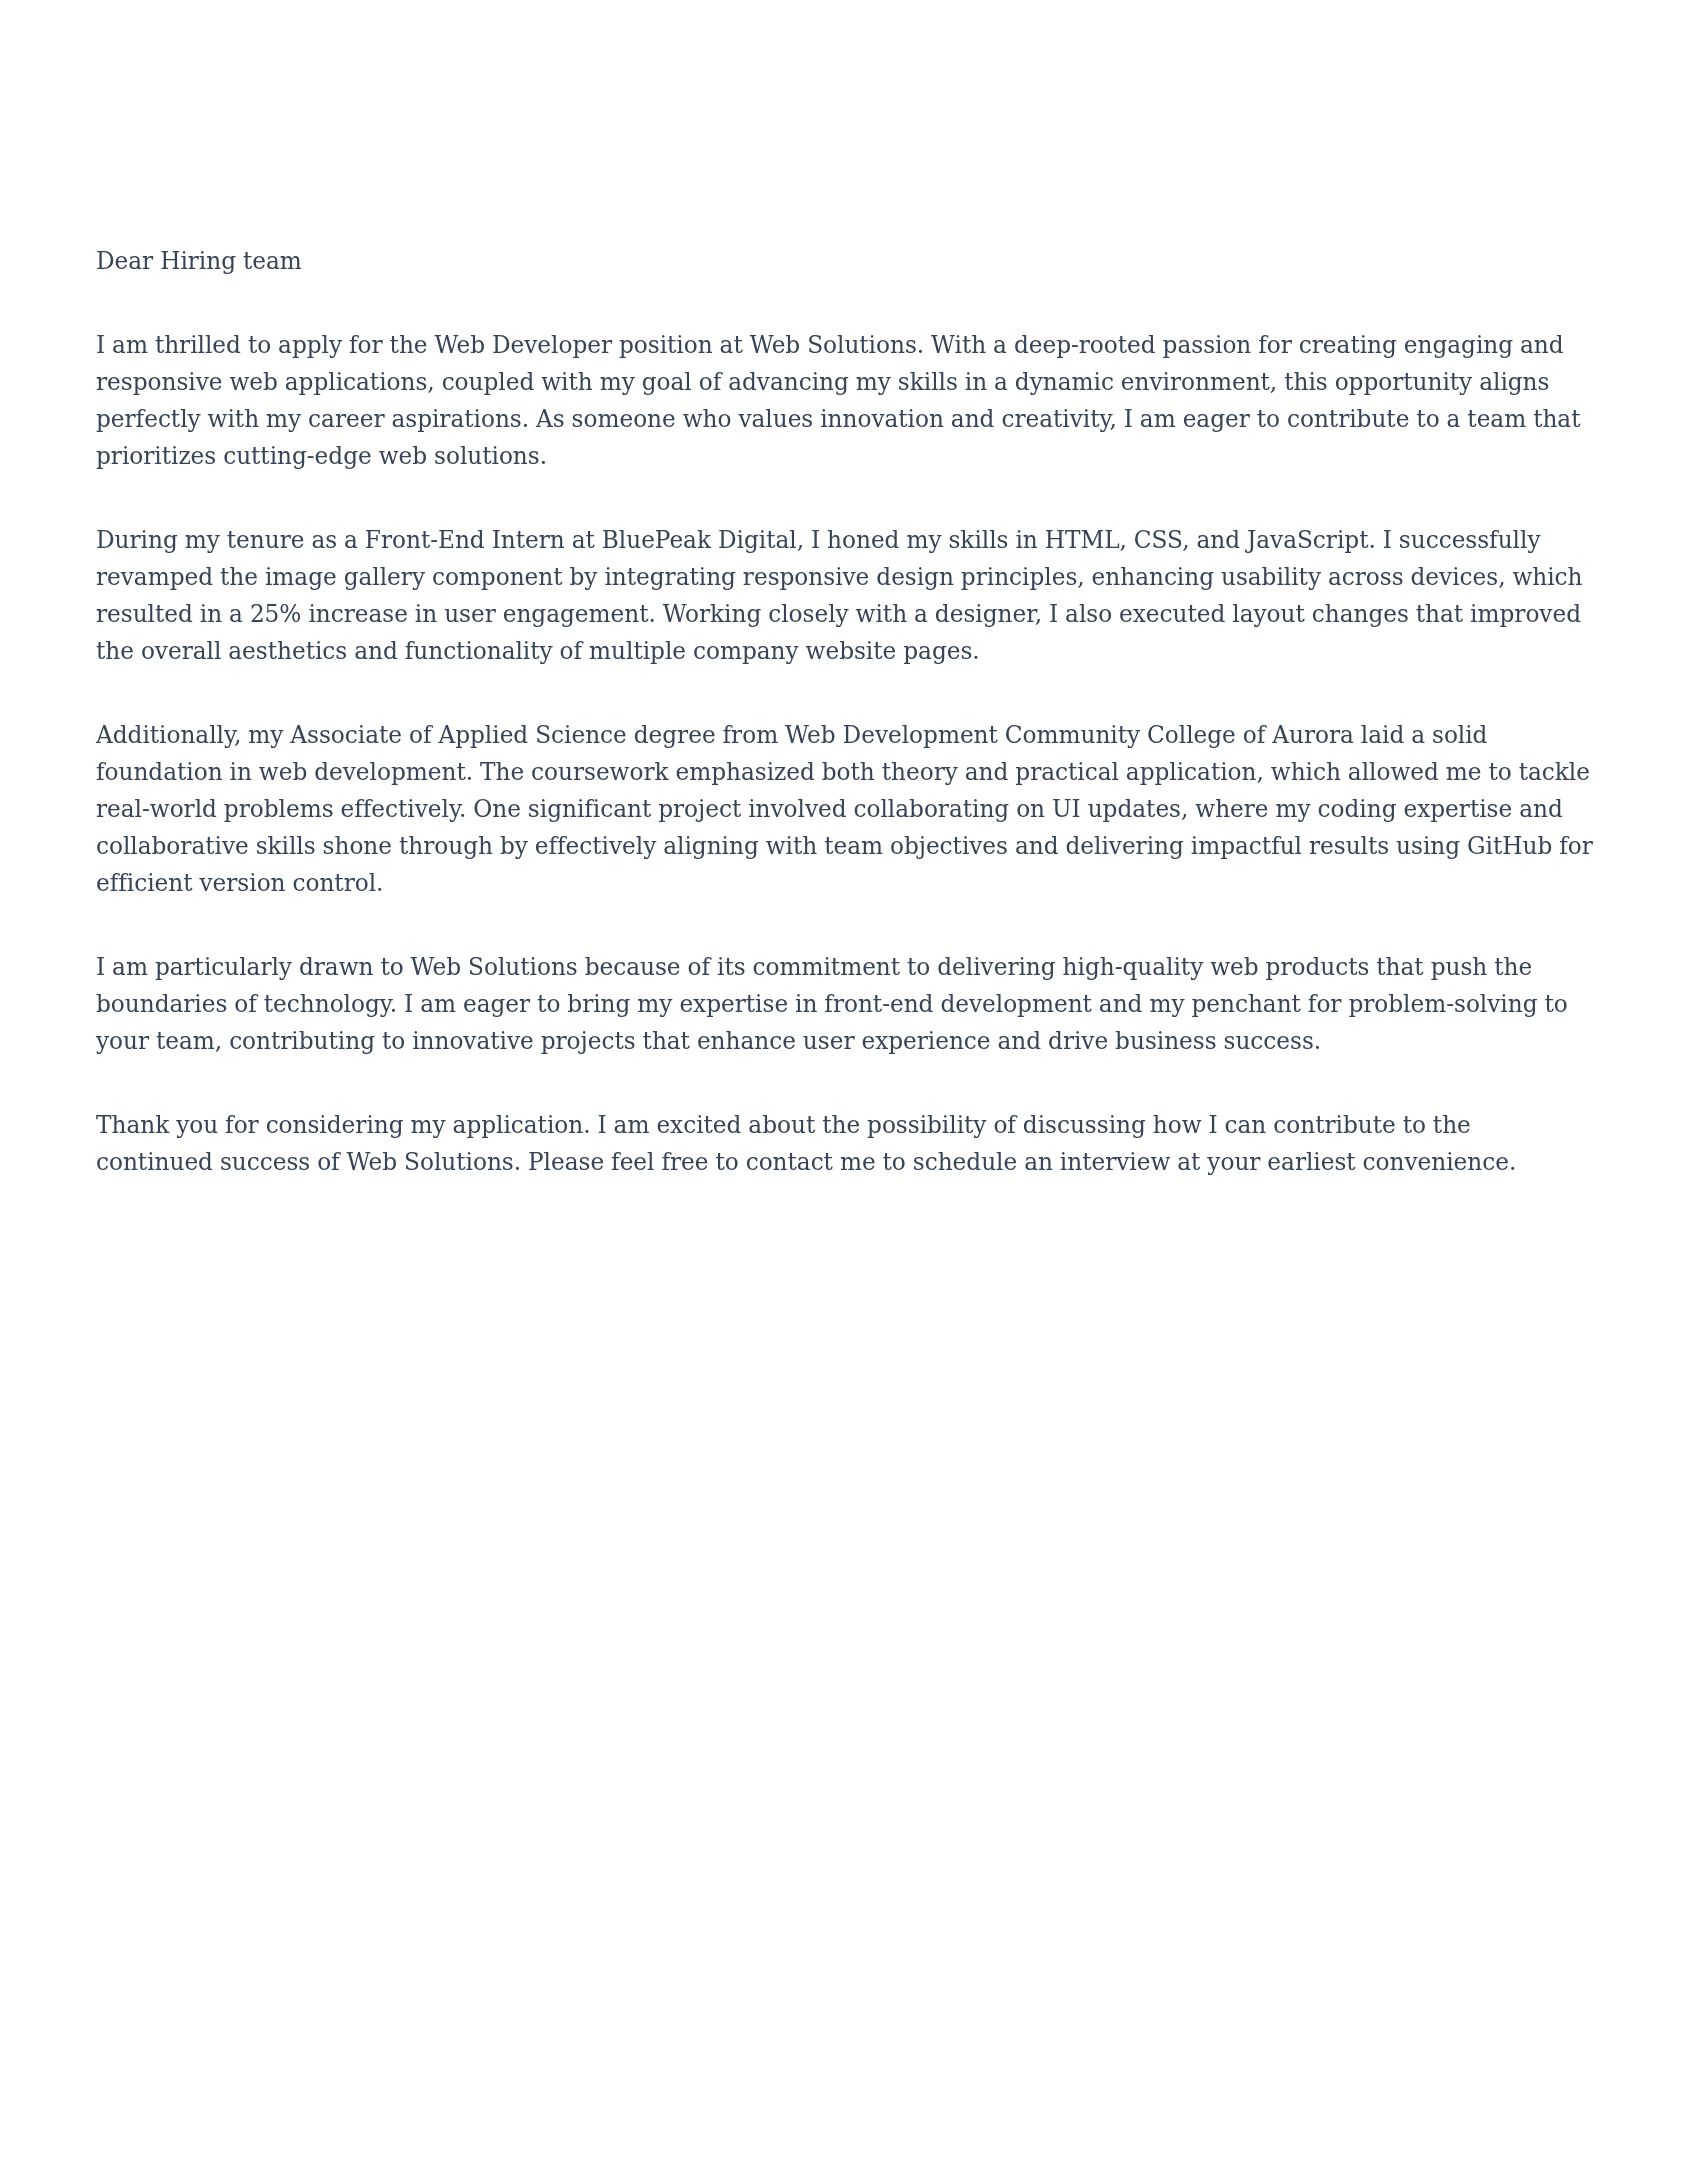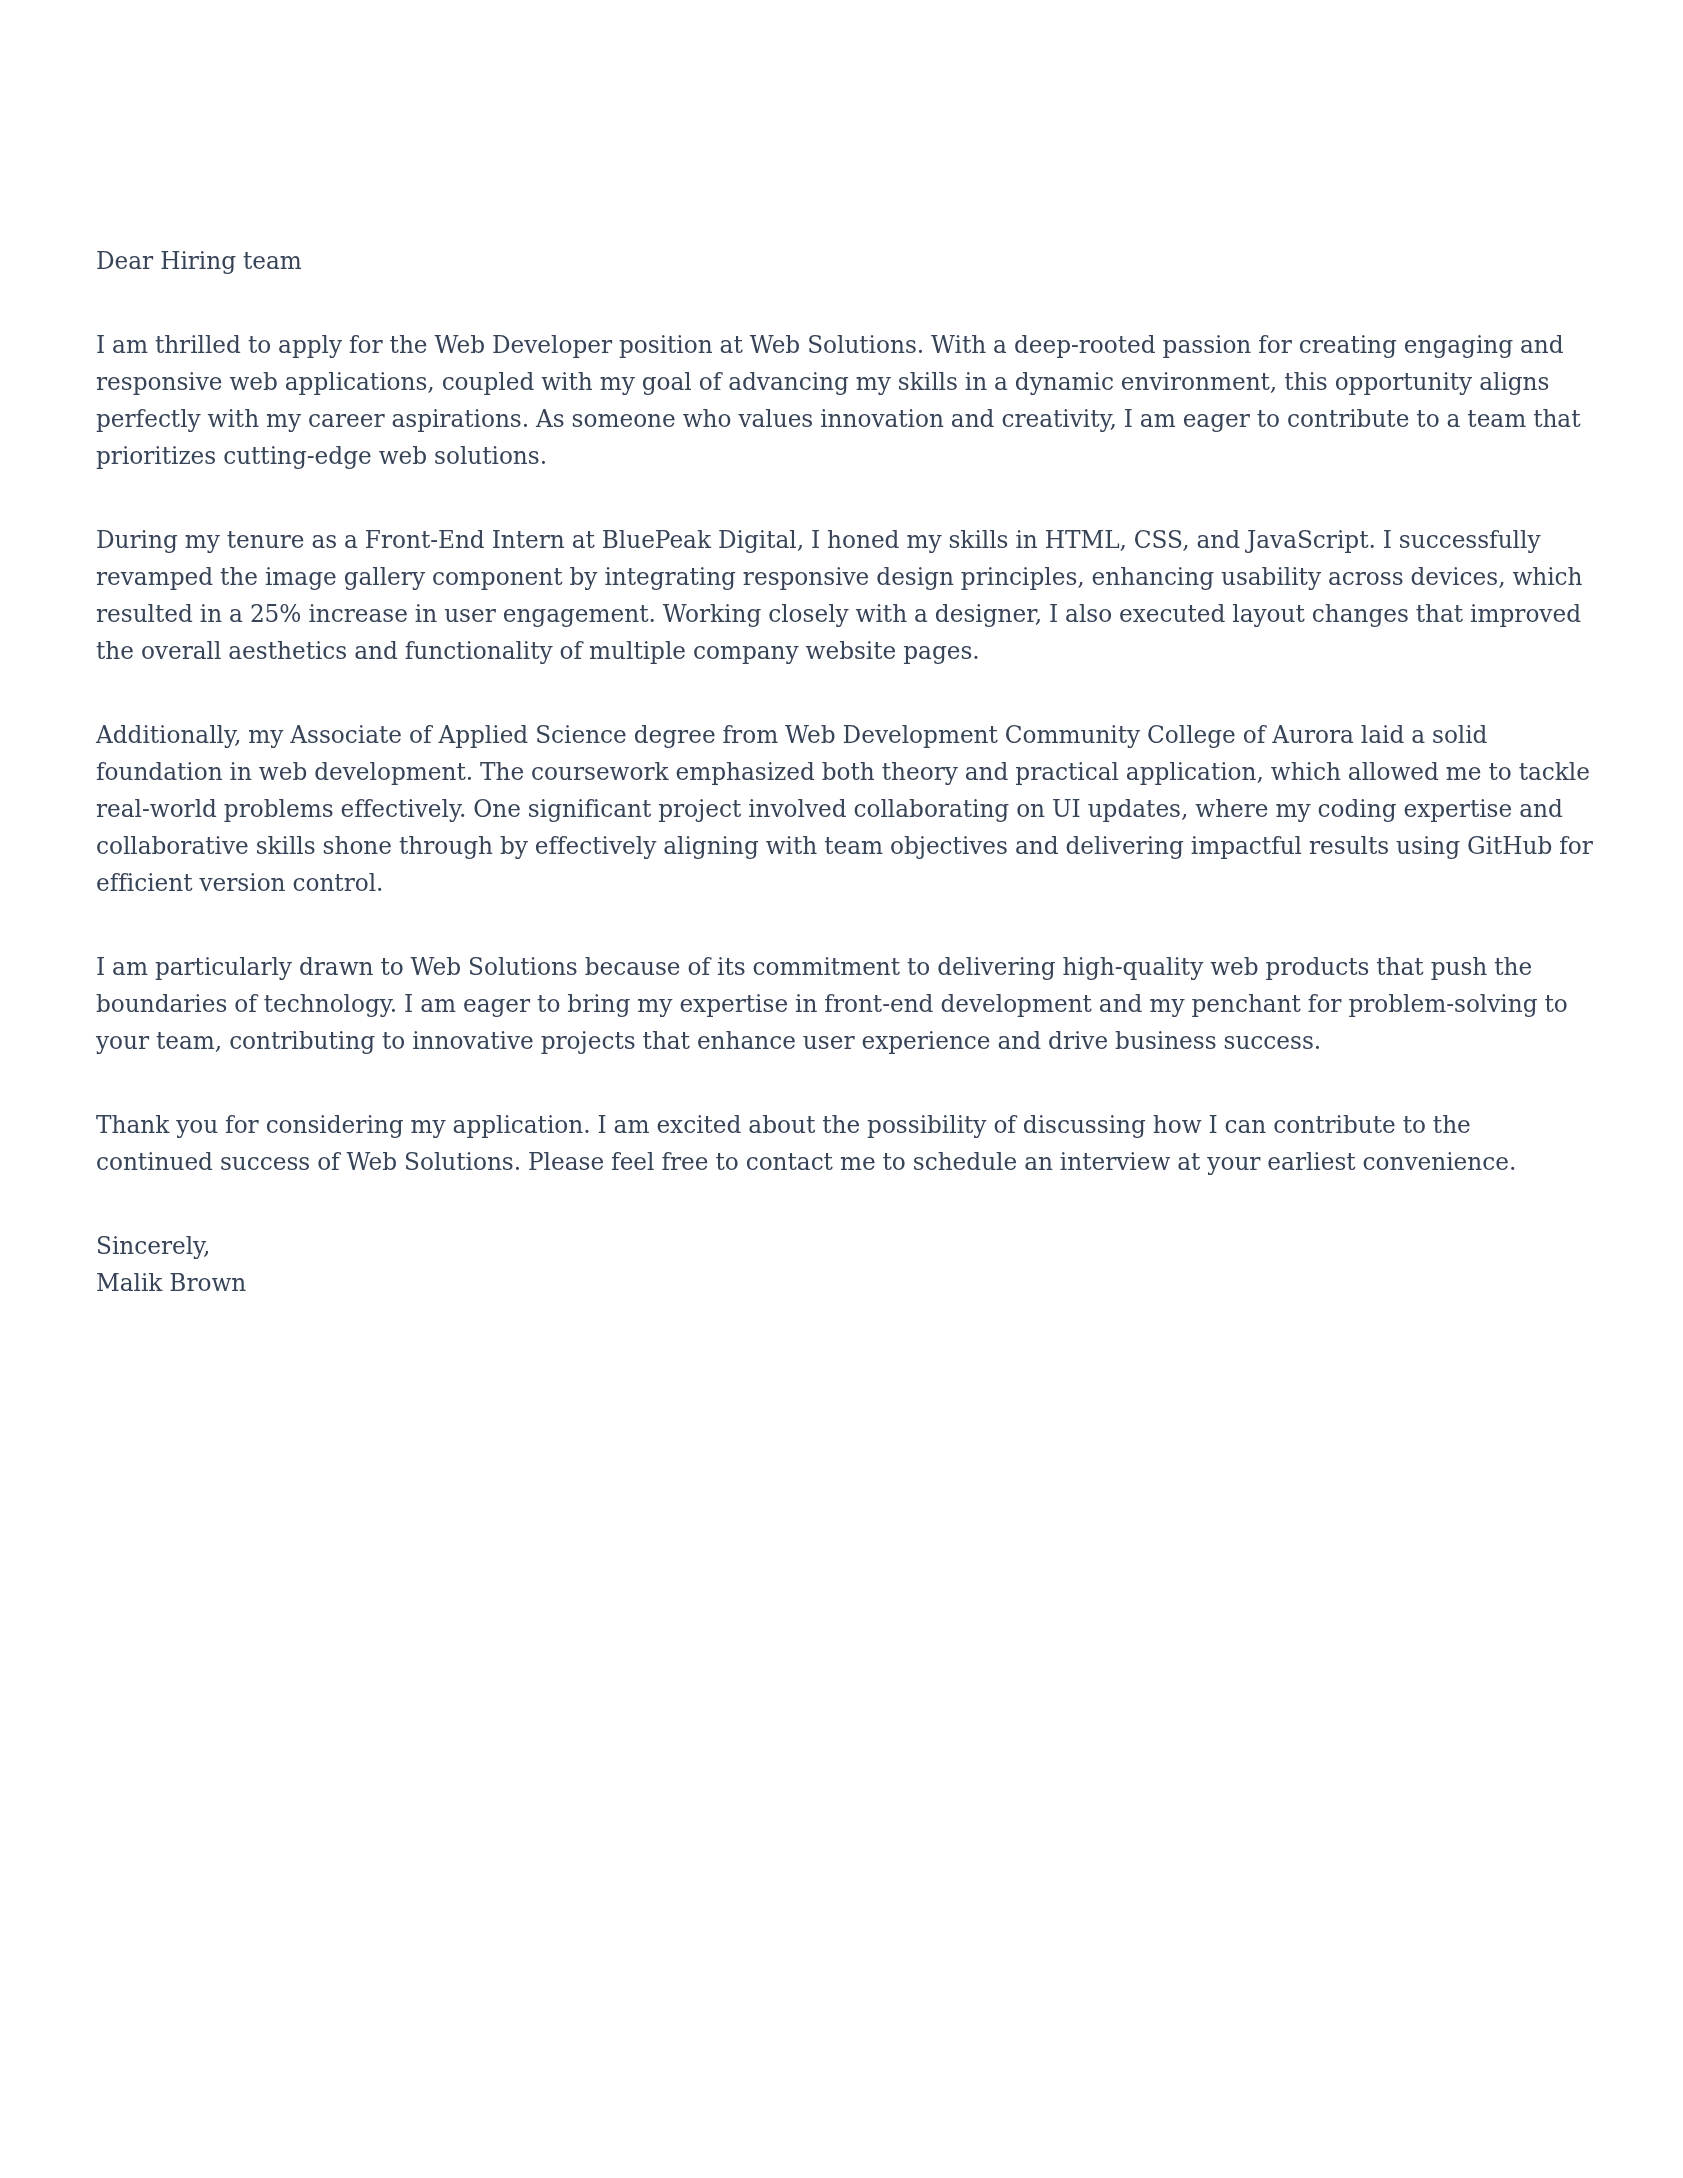--- a/index.html
+++ b/index.html
@@ -66,20 +66,16 @@
     <p class="letter-para">I am thrilled to apply for the Web Developer position at Web Solutions. With a deep-rooted passion for creating engaging and responsive web applications, coupled with my goal of advancing my skills in a dynamic environment, this opportunity aligns perfectly with my career aspirations. As someone who values innovation and creativity, I am eager to contribute to a team that prioritizes cutting-edge web solutions.</p>
 
     <p class="letter-para">During my tenure as a Front-End Intern at BluePeak Digital, I honed my skills in HTML, CSS, and JavaScript. I successfully revamped the image gallery component by integrating responsive design principles, enhancing usability across devices, which resulted in a 25% increase in user engagement. Working closely with a designer, I also executed layout changes that improved the overall aesthetics and functionality of multiple company website pages.</p>
 
     <p class="letter-para">Additionally, my Associate of Applied Science degree from Web Development Community College of Aurora laid a solid foundation in web development. The coursework emphasized both theory and practical application, which allowed me to tackle real-world problems effectively. One significant project involved collaborating on UI updates, where my coding expertise and collaborative skills shone through by effectively aligning with team objectives and delivering impactful results using GitHub for efficient version control.</p>
 
     <p class="letter-para">I am particularly drawn to Web Solutions because of its commitment to delivering high-quality web products that push the boundaries of technology. I am eager to bring my expertise in front-end development and my penchant for problem-solving to your team, contributing to innovative projects that enhance user experience and drive business success.</p>
 
     <p class="letter-para">Thank you for considering my application. I am excited about the possibility of discussing how I can contribute to the continued success of Web Solutions. Please feel free to contact me to schedule an interview at your earliest convenience.</p>
 
-    <div class="signoff-block">
-      <p class="letter-line">Sincerely,</p>
-      <p class="letter-line">Malik Brown</p>
-    </div>
 
   </div>
 </div>
 
 
 </body></html>

